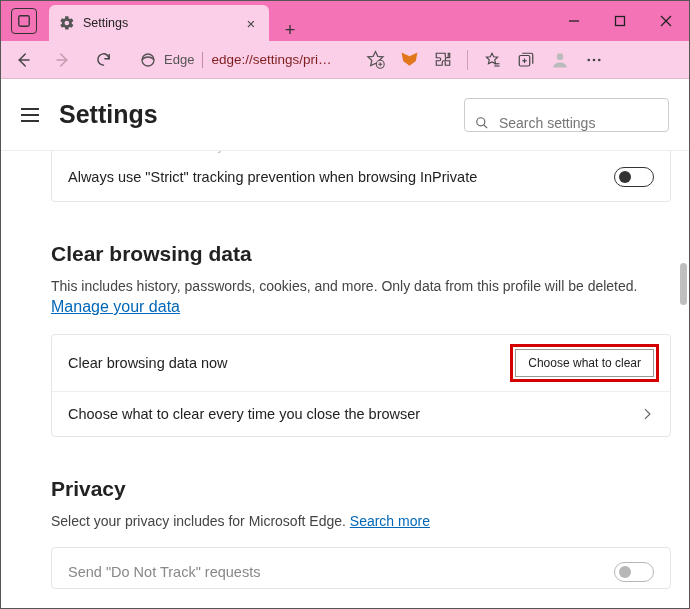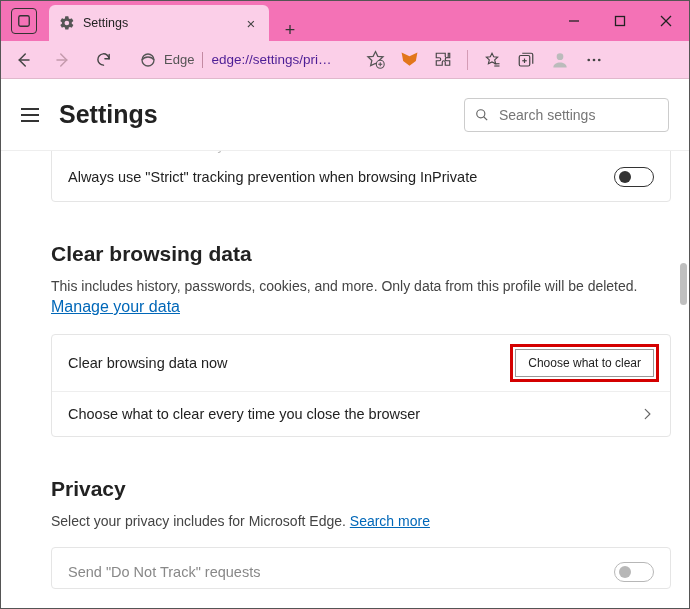--- a/index.html
+++ b/index.html
@@ -18,30 +18,30 @@
   .winbtns { display: flex; }
   .winbtn { width: 46px; height: 40px; display:flex; align-items:center; justify-content:center; color:#222; }
   .winbtn svg { width:12px; height:12px; }
   
   .toolbar { height: 38px; background: #FBCFE8; display: flex; align-items: center; padding: 0 8px; gap: 12px; border-bottom: 1px solid #e0b8cc; }
   .tbtn { width: 28px; height: 28px; display:flex; align-items:center; justify-content:center; color:#555; border-radius:4px; }
   .tbtn.disabled { color:#b78fa0; }
   .addr { flex: 0 0 220px; height: 28px; background: transparent; border: 1px solid rgba(0,0,0,0); border-radius: 14px; display:flex; align-items:center; padding: 0 10px; gap: 8px; color:#555; font-size:13px; }
   .addr .edge-icon { width:16px; height:16px; }
   .addr .vsep { width:1px; height:16px; background:#c38aa2; }
-  .addr .url { color:#4c1d95; font-size: 13.5px; white-space:nowrap; overflow:hidden; text-overflow:ellipsis; flex:1; }
+  .addr .url { color:#7f1d1d; font-size: 13.5px; white-space:nowrap; overflow:hidden; text-overflow:ellipsis; flex:1; }
   .toolicons { display:flex; align-items:center; gap: 14px; margin-left: 4px; }
   .ticon { width:20px; height:20px; display:flex; align-items:center; justify-content:center; color:#444; }
   .toolbar .sep { width:1px; height:20px; background:#d49cb5; }
   
   .contenthdr { height: 72px; display: flex; align-items: center; padding: 0 20px; gap: 18px; border-bottom: 1px solid #eee; background:#fff; }
   .hamburger { width:20px; height:20px; display:flex; flex-direction:column; justify-content:center; gap:4px; }
   .hamburger span { display:block; height:2px; background:#333; width:18px; }
   .pagetitle { font-size: 25px; font-weight:600; color:#222; flex:1; }
-  .search { width: 205px; height: 34px; border: 1px solid #ccc; border-radius: 4px; display:flex; align-items:center; padding: 0 10px; gap:10px; color:#888; }
+  .search { width: 205px; height: 34px; border: 1px solid #ccc; border-radius: 4px; display:flex; align-items:flex-end; padding: 0 10px; gap:10px; color:#888; }
   .search input { border:none; outline:none; font-size:14px; width:100%; color:#333; background:transparent; }
   
   .content { flex:1; overflow:hidden; position:relative; background:#fff; }
   .scrollbody { position:absolute; inset:0; overflow-y:hidden; padding: 0 0 0 0; }
   .inner { padding: 0 18px 40px 50px; }
   .card { border: 1px solid #e5e5e5; border-radius: 4px; background:#fff; }
   .row { display:flex; align-items:center; justify-content:space-between; padding: 14px 16px; font-size:14.5px; color:#222; }
   .row + .row { border-top: 1px solid #eee; }
   .row .label { flex:1; }
   .muted-row { color:#bdbdbd; font-size:13px; padding: 4px 16px 0 16px; }

